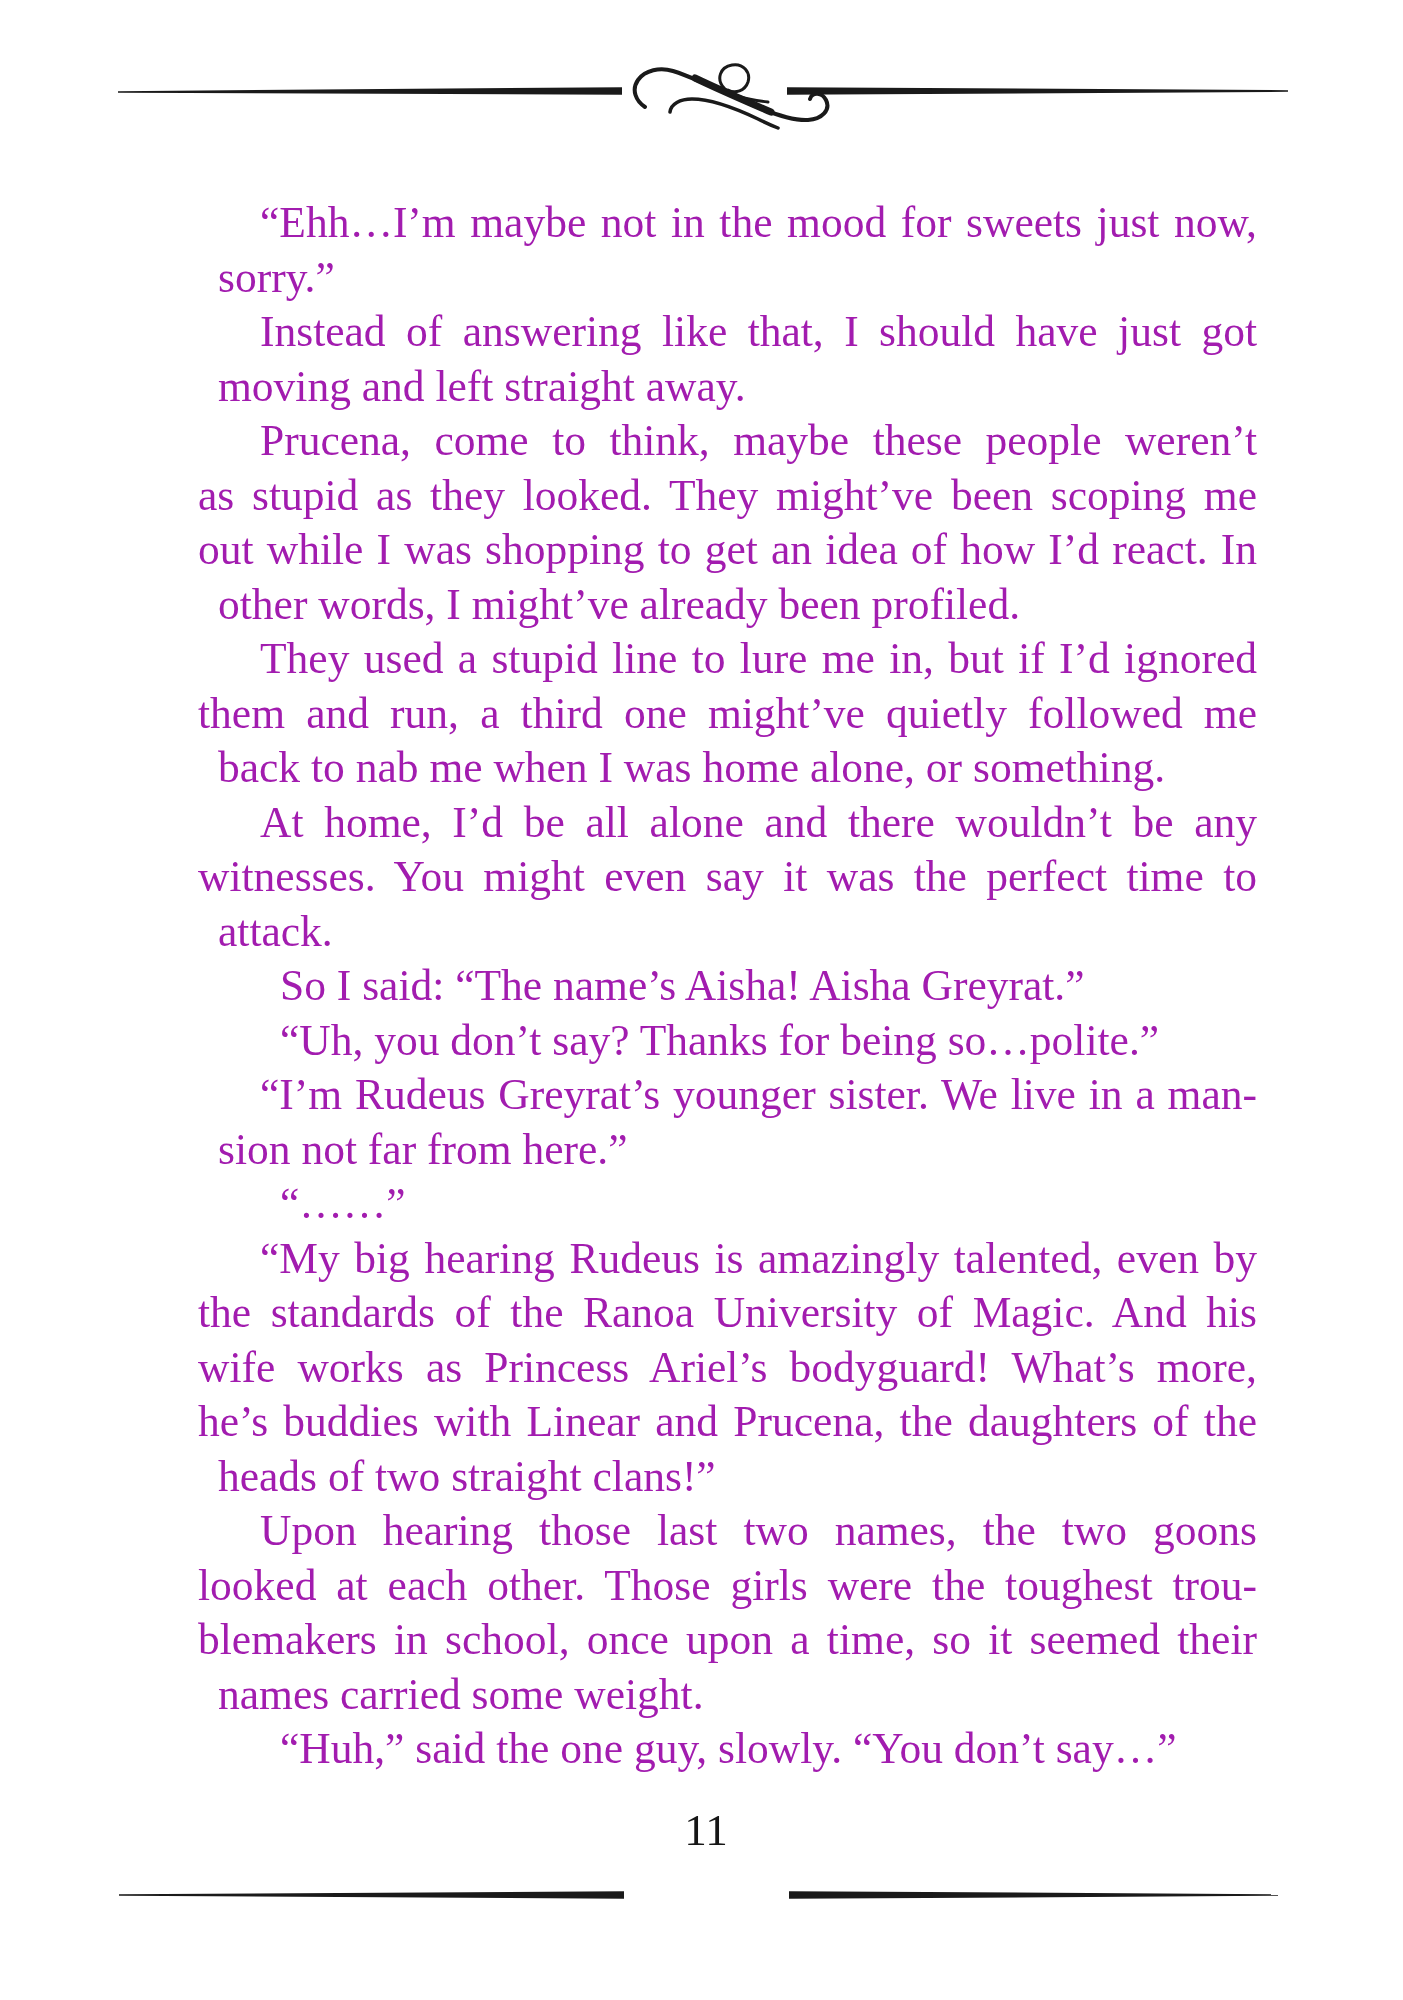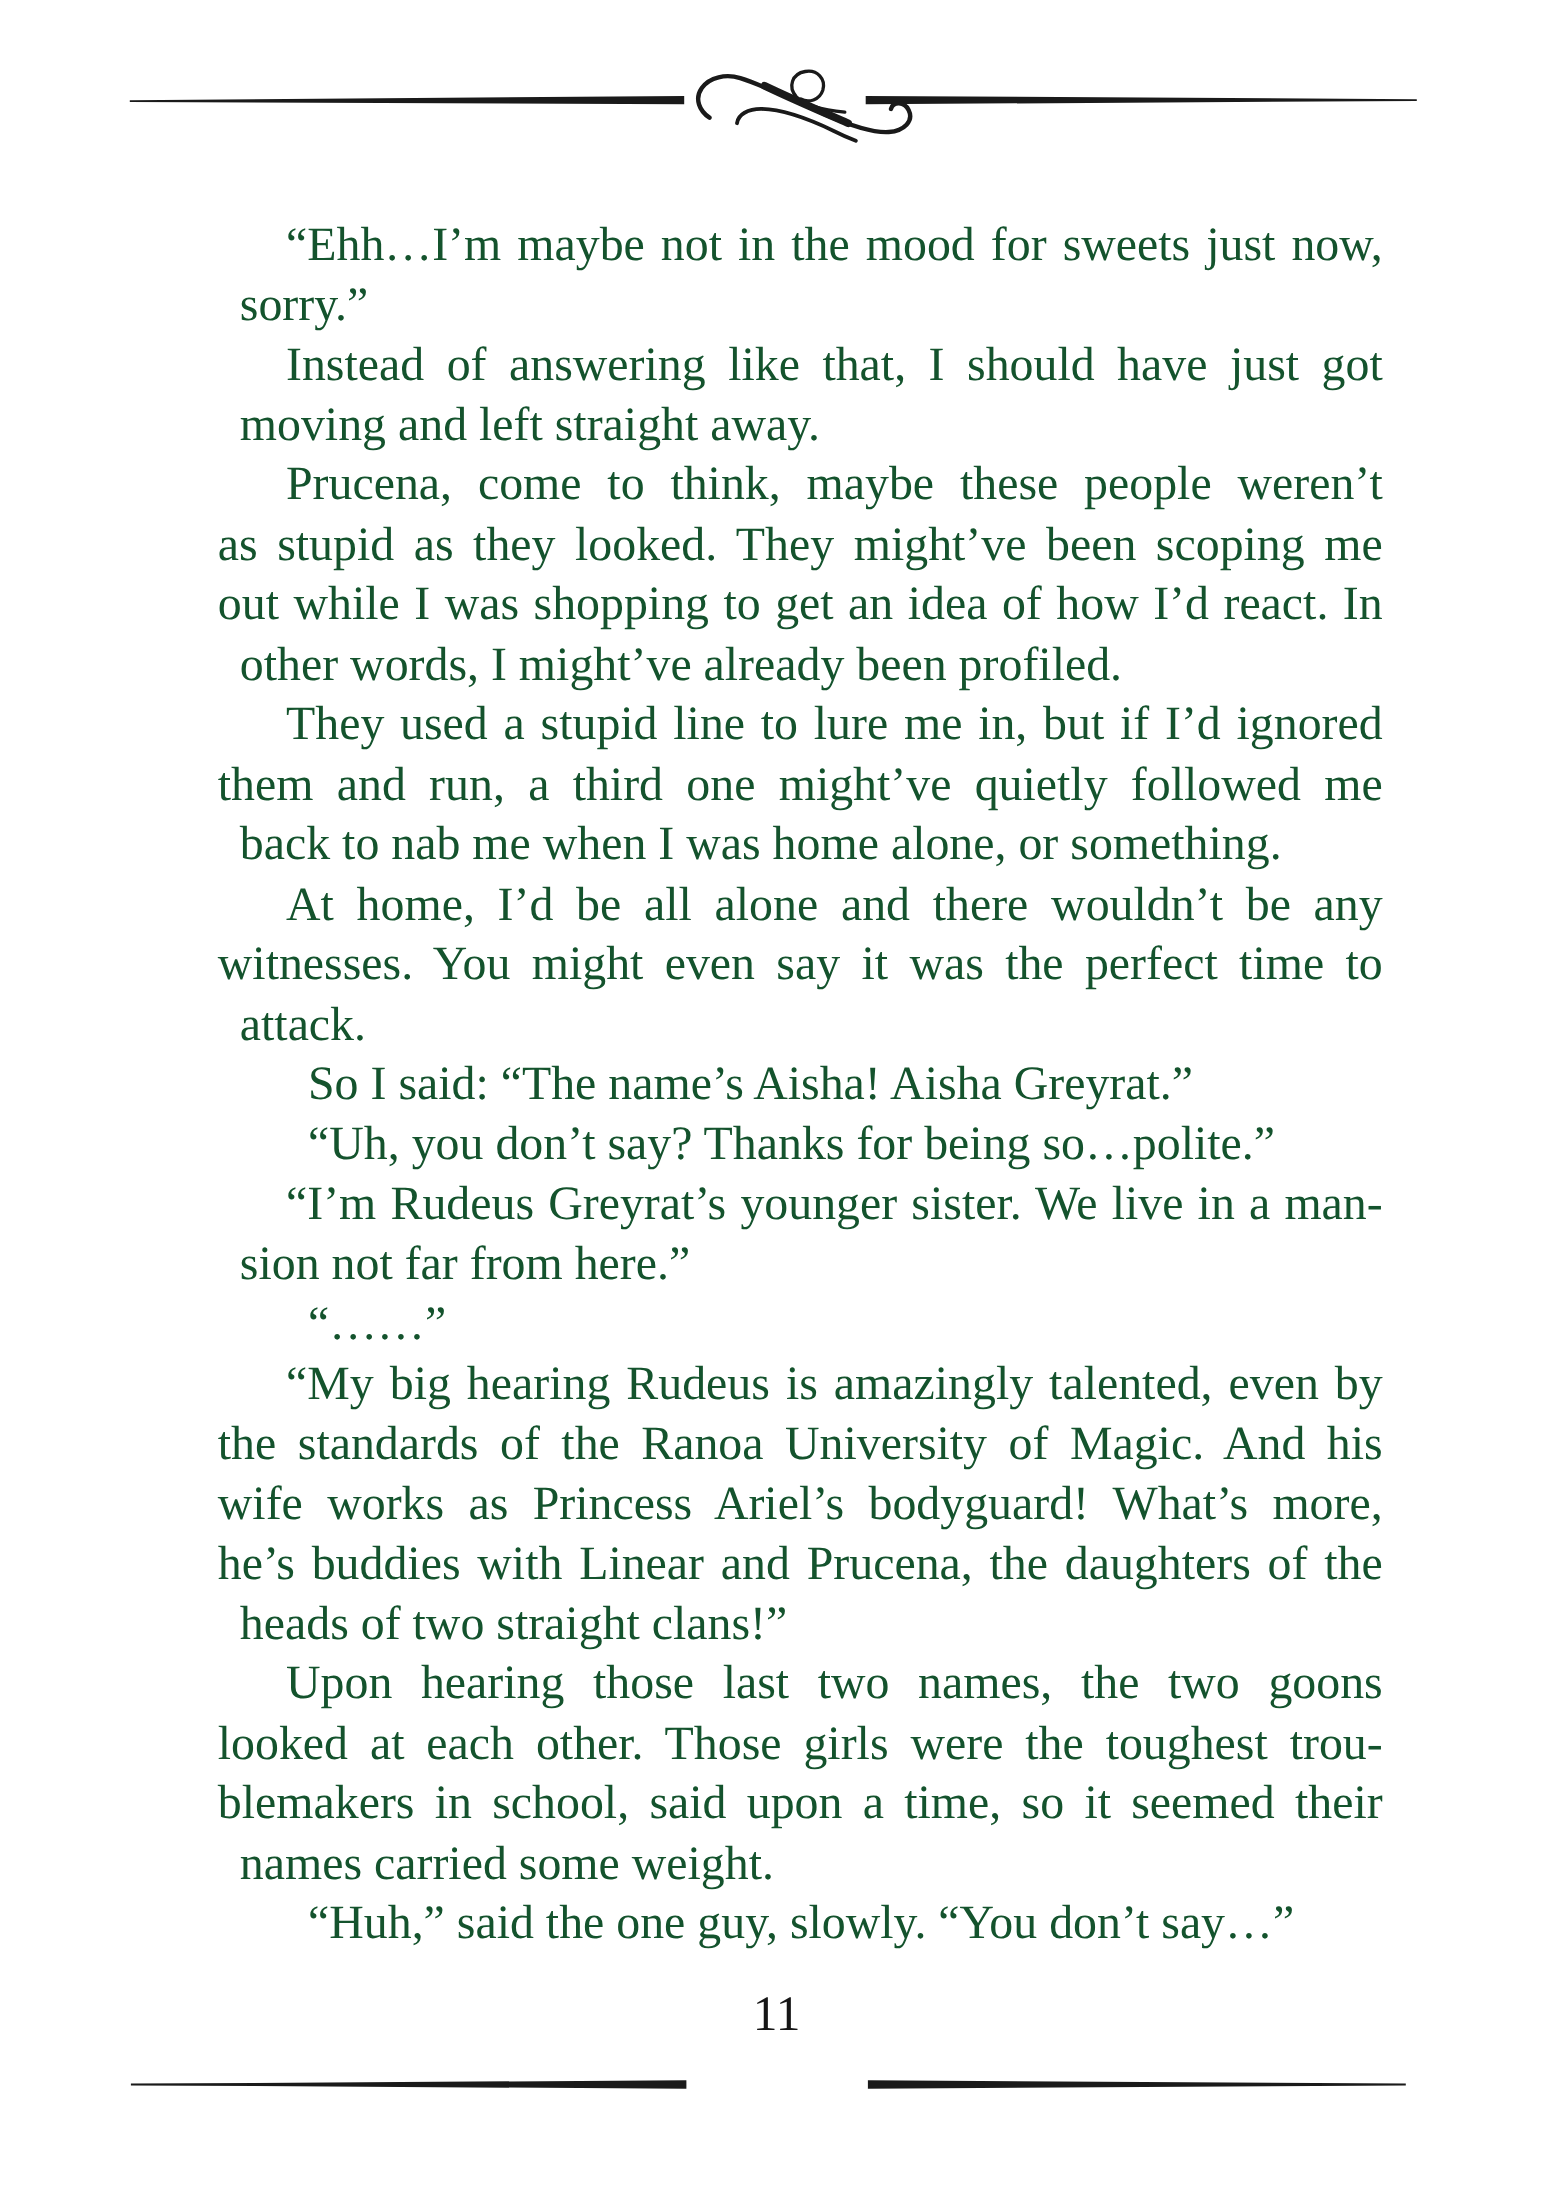--- a/index.html
+++ b/index.html
@@ -27,21 +27,21 @@
   }
   
   .text-block {
     position: absolute;
     left: 198px;
     top: 195px;
     width: 1059px;
     font-size: 43.5px;
     line-height: 54.5px;
     letter-spacing: 0;
-    color: #14532d;
+    color: #a21caf;
   }
   .para { margin: 0; padding: 0; }
   .line {
     text-align: justify;
     text-align-last: justify;
     white-space: normal;
     hyphens: none;
   }
   .line.last { text-align-last: left; margin-left: 20px; }
   .line.first { text-indent: 62px; }
@@ -126,21 +126,21 @@
       <div class="para">
         <div class="line first">“My big hearing Rudeus is amazingly talented, even by</div>
         <div class="line">the standards of the Ranoa University of Magic. And his</div>
         <div class="line">wife works as Princess Ariel’s bodyguard! What’s more,</div>
         <div class="line">he’s buddies with Linear and Prucena, the daughters of the</div>
         <div class="line last">heads of two straight clans!”</div>
       </div>
       <div class="para">
         <div class="line first">Upon hearing those last two names, the two goons</div>
         <div class="line">looked at each other. Those girls were the toughest trou-</div>
-        <div class="line">blemakers in school, said upon a time, so it seemed their</div>
+        <div class="line">blemakers in school, once upon a time, so it seemed their</div>
         <div class="line last">names carried some weight.</div>
       </div>
       <div class="para">
         <div class="line first last">“Huh,” said the one guy, slowly. “You don’t say…”</div>
       </div>
     </div>
 
   <svg class="ornament-footer" viewBox="0 0 1185 30" preserveAspectRatio="none" aria-hidden="true">
     <polygon class="ink-fill" points="9,14.2 514,11.2 514,18.8 9,15.8"></polygon>
     <polygon class="ink-fill" points="679,11.2 1168,14.2 1168,15.8 679,18.8"></polygon>

